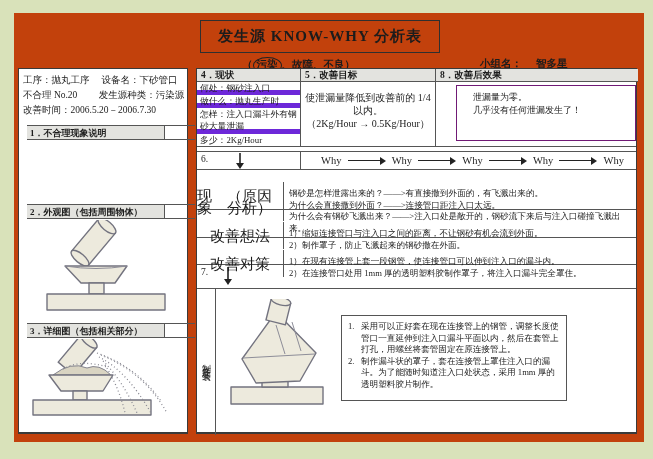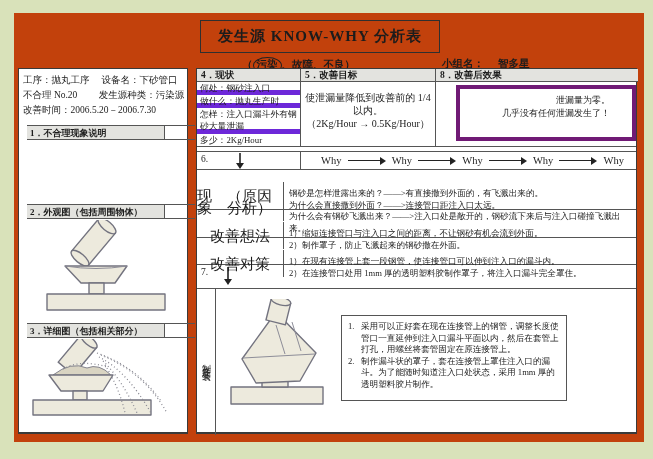--- a/index.html
+++ b/index.html
@@ -7,21 +7,21 @@
   body { font-family:"Liberation Serif","DejaVu Serif",serif; color:#1c1c1c; }
   .stage { position:relative; width:653px; height:459px; background:#d9e2ba; overflow:hidden; }
   .page { position:absolute; left:14px; top:13px; width:630px; height:429px; background:#c2410c; }
 
   
   .title-box { position:absolute; left:186px; top:7px; width:240px; height:33px;
     border:1.2px solid #2f2f2f; display:flex; align-items:center; justify-content:center; }
   .title-box span { font-weight:bold; font-size:15px; letter-spacing:1px; }
   .subtitle { position:absolute; left:228px; top:44px; font-size:10.5px; font-weight:bold; white-space:nowrap; }
   .circ { display:inline-block; border:1.4px solid #222; border-radius:50%; padding:0 3px 1px 3px; }
-  .team { position:absolute; left:428px; top:44px; font-size:10.5px; font-weight:bold; white-space:nowrap; }
+  .team { position:absolute; left:466px; top:44px; font-size:10.5px; font-weight:bold; white-space:nowrap; }
   .team .team-name { margin-left:14px; }
 
   
   .bar-title { background:#e3e3df; border-right:1px solid #555; font-weight:bold;
     font-size:9px; padding:1px 3px; width:82%; white-space:nowrap; overflow:hidden; }
   .hdr { background:#e3e3df; border-bottom:1px solid #555; font-weight:bold; font-size:9.5px; padding:0 4px; height:13px; line-height:12px; }
 
   
   .leftcol { position:absolute; left:4px; top:55px; width:170px; height:366px;
     border:1.2px solid #3a3a3a; border-bottom-width:2px; background:#fff; }
@@ -36,21 +36,21 @@
   .midcol { position:absolute; left:182px; top:55px; width:441px; height:366px;
     border:1.2px solid #3a3a3a; border-bottom-width:2px; background:#fff; }
   .blockA { position:absolute; left:0; top:0; width:100%; height:78px; border-bottom:1px solid #555; }
   .col4 { position:absolute; left:0; top:0; width:104px; height:78px; border-right:1px solid #555;font-family:Liberation Serif, serif; }
   .col4 .r { font-size:8.8px; padding:0 3px; line-height:12px; border-bottom:5px solid #6d28d9; height:13px; white-space:nowrap; }
   .col4 .r2 { height:26px; white-space:normal; }
   .col4 .r4 { border-bottom:none; }
   .col5 { position:absolute; left:104px; top:0; width:135px; height:78px; border-right:1px solid #555; }
   .col5 .goal { padding-top:9px; text-align:center; font-size:10px; line-height:13px; }
   .col8 { position:absolute; left:239px; top:0; width:202px; height:78px; }
-  .col8-box { position:absolute; left:20px; top:16px; width:180px; height:56px; border:4px solid #701a75; padding:5px 22px; font-size:9px; line-height:13px;text-align:right; }
+  .col8-box { position:absolute; left:20px; top:16px; width:180px; height:56px; border:1px solid #701a75; padding:5px 16px; font-size:9px; line-height:13px; }
 
   .blockB { position:absolute; left:0; top:82px; width:100%; height:114px; border:1px solid #555; border-left:none; border-right:none; }
   .row6 { position:relative; height:18px; border-bottom:1px solid #555; }
   .row6-left { position:absolute; left:0; top:0; width:104px; height:100%; border-right:1px solid #555; }
   .num-label { position:absolute; left:4px; top:2px; font-size:9.5px; }
   .row6 .darrow { position:absolute; left:38px; top:1px; }
   .whyrow { position:absolute; left:104px; top:0; right:0; height:100%; display:flex; align-items:center; justify-content:space-between; padding:0 12px 0 20px; }
   .why { font-size:10.5px; }
   .harrow { position:relative; width:38px; height:8px; }
   .harrow::before { content:""; position:absolute; left:0; top:3.5px; width:32px; height:1px; background:#222; }

